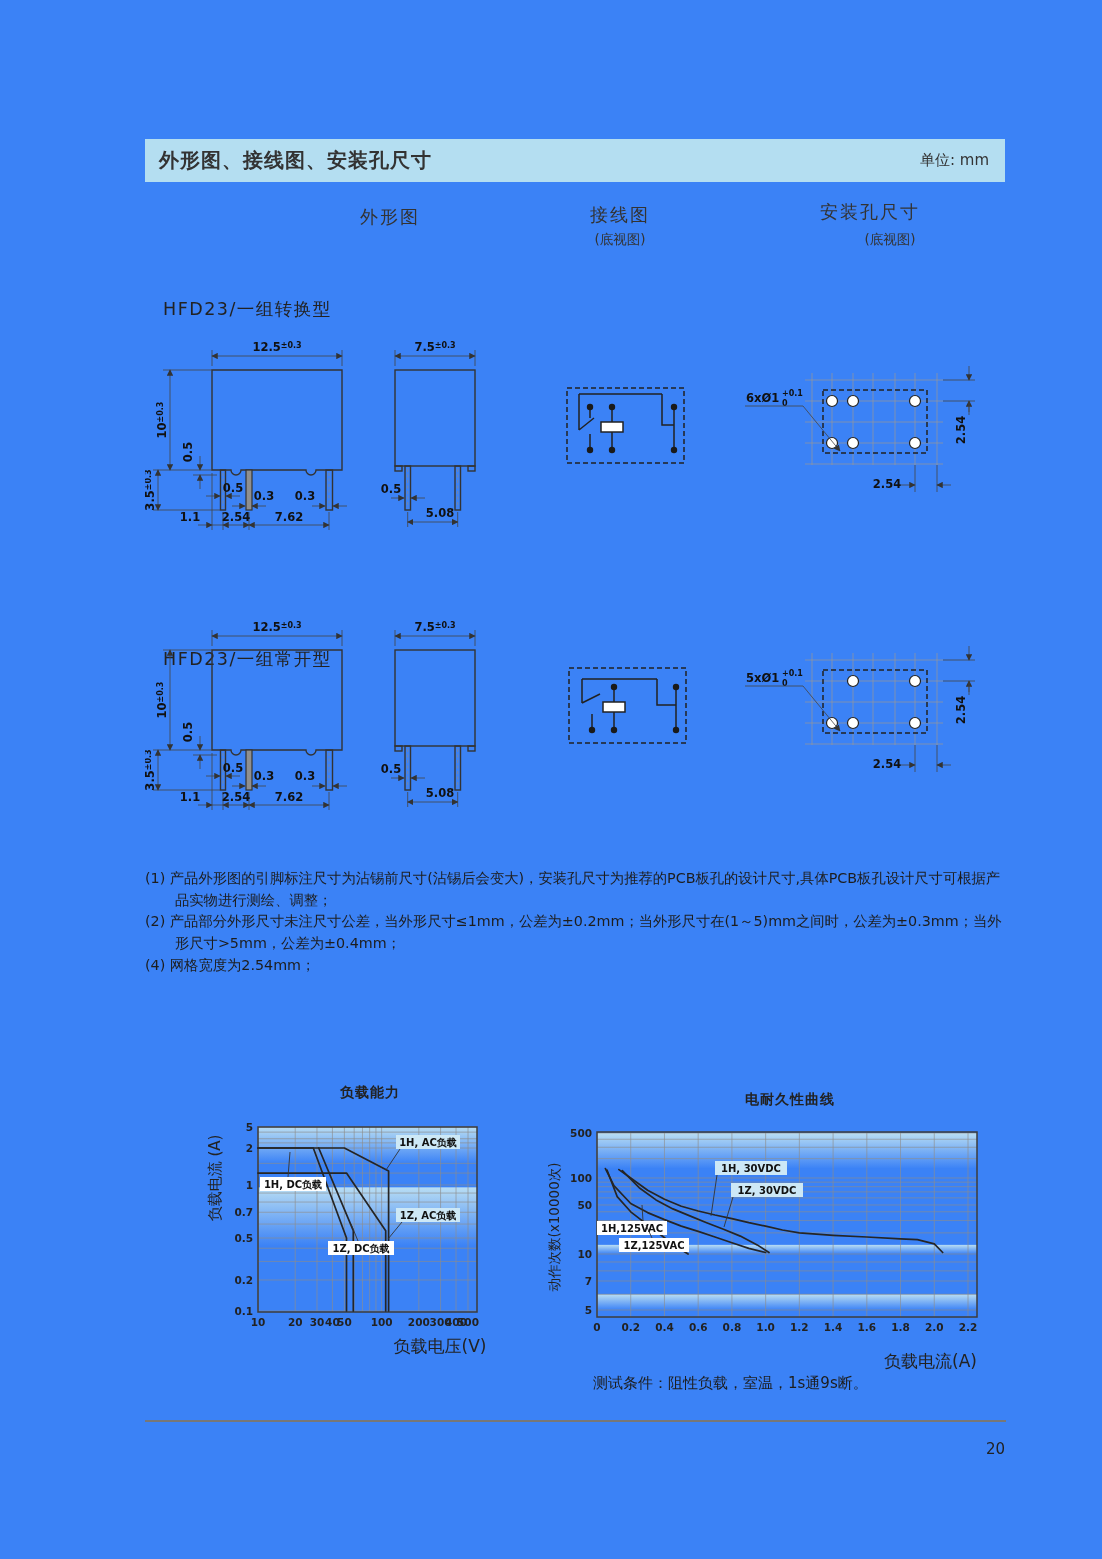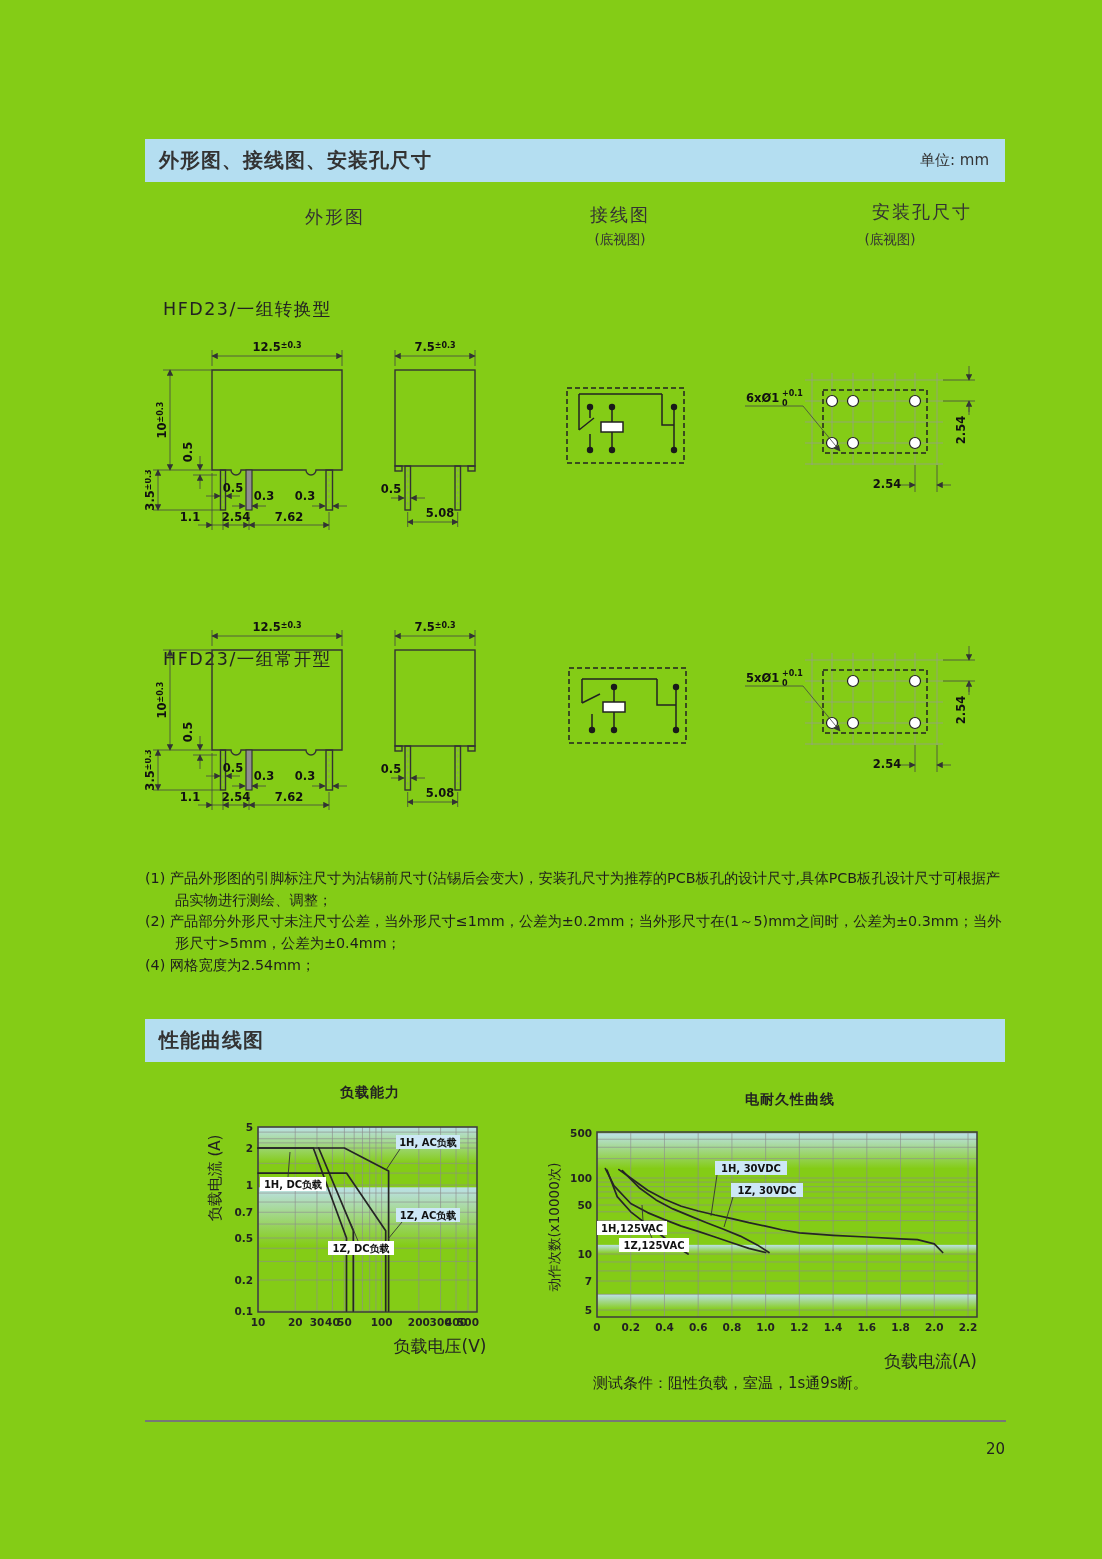--- a/index.html
+++ b/index.html
@@ -1,17 +1,17 @@
 <!DOCTYPE html>
 <html><head>
 <meta charset="utf-8">
 <style>
   html,body{margin:0;padding:0;background:#fff;}
   body{font-family:"DejaVu Sans",sans-serif;color:#2f2f2f;}
-  .page{position:relative;width:1102px;height:1559px;background:#84cc16;overflow:hidden;}
+  .page{position:relative;width:1102px;height:1559px;background:#3b82f6;overflow:hidden;}
   .bar{position:absolute;left:145px;width:860px;height:43px;background:#b4def1;display:flex;align-items:center;justify-content:space-between;box-sizing:border-box;padding:0 16px 0 14px;}
   .bar .t{font-size:20px;font-weight:bold;color:#333;letter-spacing:1px;}
   .bar .u{font-size:15px;color:#333;}
   .colhead{position:absolute;text-align:center;font-size:18px;color:#333;letter-spacing:2px;}
   .colsub{position:absolute;text-align:center;font-size:13.5px;color:#333;}
   .sectitle{position:absolute;font-size:17.5px;color:#222;letter-spacing:1.5px;}
   .dwg{position:absolute;}
   .dwg text{font-family:"DejaVu Sans",sans-serif;}
   .dt{font-size:11.5px;font-weight:bold;fill:#111;}
   .tol{font-size:8px;font-weight:bold;fill:#111;}
@@ -33,24 +33,24 @@
 </head>
 <body>
 
 <div class="page">
 
   <div class="bar" style="top:139px;">
     <span class="t">外形图、接线图、安装孔尺寸</span>
     <span class="u">单位: mm</span>
   </div>
 
-  <div class="colhead" style="left:250px;top:205px;width:170px;">外形图</div>
+  <div class="colhead" style="left:250px;top:205px;width:170px;text-align:right;">外形图</div>
   <div class="colhead" style="left:545px;top:203px;width:150px;">接线图</div>
   <div class="colsub" style="left:545px;top:231px;width:150px;">(底视图)</div>
-  <div class="colhead" style="left:832px;top:200px;width:180px;">安装孔尺寸</div>
+  <div class="colhead" style="left:780px;top:200px;width:180px;">安装孔尺寸</div>
   <div class="colsub" style="left:800px;top:231px;width:180px;">(底视图)</div>
 
   <div class="sectitle" style="left:163px;top:297px;">HFD23/一组转换型</div>
 
   <svg class="dwg" style="left:145px;top:330px;" width="860" height="215" viewBox="0 0 860 215">
     <defs>
       <marker id="arA" viewBox="0 0 10 10" refX="9" refY="5" markerWidth="8" markerHeight="8" orient="auto-start-reverse">
         <path d="M0,0 L10,5 L0,10 z" fill="#333"></path>
       </marker>
     </defs>
@@ -307,24 +307,20 @@
   </svg>
 
   <div class="notes">
     <div>
       <div class="note-item"><span>(1)</span> <span>产品外形图的引脚标注尺寸为沾锡前尺寸(沾锡后会变大)，安装孔尺寸为推荐的PCB板孔的设计尺寸,具体PCB板孔设计尺寸可根据产品实物进行测绘、调整；</span></div>
       <div class="note-item"><span>(2)</span> <span>产品部分外形尺寸未注尺寸公差，当外形尺寸≤1mm，公差为±0.2mm；当外形尺寸在(1～5)mm之间时，公差为±0.3mm；当外形尺寸&gt;5mm，公差为±0.4mm；</span></div>
       <div class="note-item"><span>(4)</span> <span>网格宽度为2.54mm；</span></div>
     </div>
   </div>
 
-  <div class="bar" style="top:1019px;">
-    <span class="t">性能曲线图</span>
-    <span></span>
-  </div>
 
   <div class="charttitle" style="left:280px;top:1084px;width:180px;">负载能力</div>
   <div class="charttitle" style="left:700px;top:1091px;width:180px;">电耐久性曲线</div>
 
   <svg class="dwg" style="left:200px;top:1115px;" width="300" height="250" viewBox="0 0 300 250">
     <g class="canvas">
         <defs>
           <linearGradient id="bgrad0" x1="0" y1="0" x2="0" y2="1">
             <stop offset="0" stop-color="#bfe2f3" stop-opacity="0.95"></stop>
             <stop offset="1" stop-color="#bfe2f3" stop-opacity="0"></stop>

